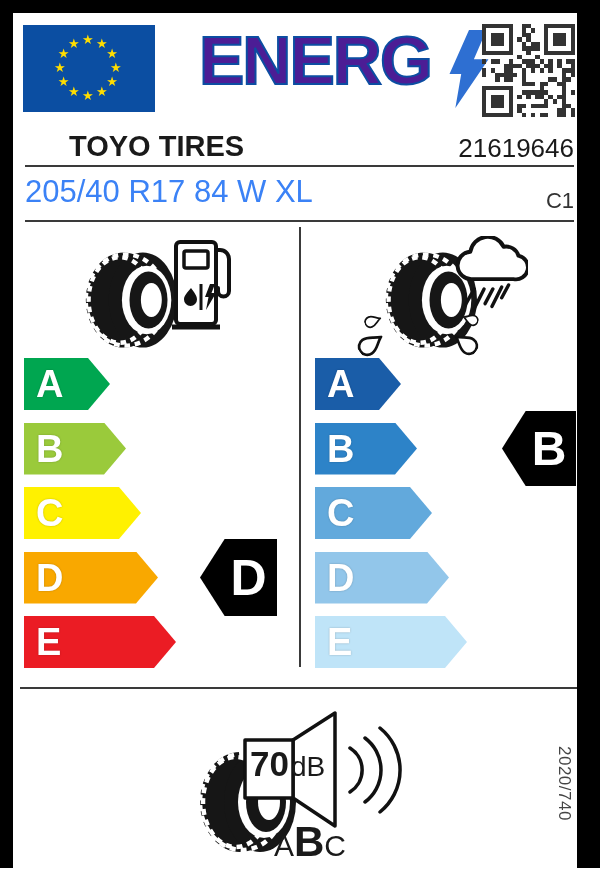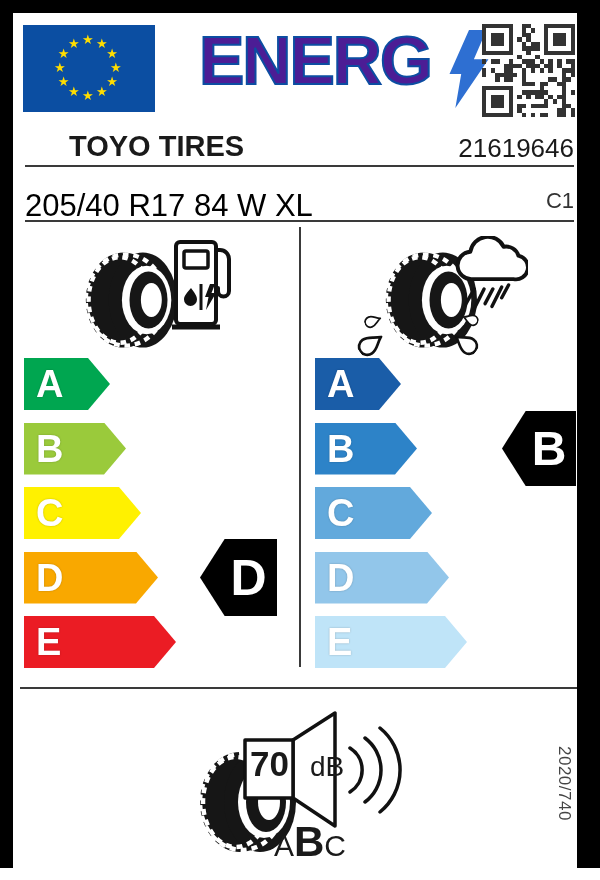--- a/index.html
+++ b/index.html
@@ -15,40 +15,40 @@
   .b-right{left:577px;top:0;width:23px;height:868px;background:#000;}
   
   .flag{left:23px;top:25px;width:132px;height:87px;background:#0B4EA2;}
   .flag .star{position:absolute;color:#FFDD00;font-size:13px;line-height:13px;}
   .energ{left:164px;top:26px;font-size:68px;line-height:1;font-weight:bold;
          color:#4c1d95;letter-spacing:-2px;margin-left:35px;-webkit-text-stroke:2px #0C4DA2;}
   .qr{left:482px;top:24px;width:93px;height:93px;}
   
   .brand{left:25px;top:130px;font-size:29px;font-weight:bold;color:#1a1a1a;margin-left:44px;}
   .article{right:26px;top:133px;font-size:26px;color:#1a1a1a;}
-  .designation{left:25px;top:188px;font-size:31px;color:#000000;}
+  .designation{left:25px;top:174px;font-size:31px;color:#3b82f6;}
   .tyreclass{right:26px;top:188px;font-size:22px;color:#333;}
   .rule{background:#3a3a3a;height:2px;}
   .hr1{left:25px;top:165px;width:549px;}
   .hr2{left:25px;top:220px;width:549px;}
   .hr3{left:20px;top:687px;width:557px;}
   .vdiv{left:299px;top:227px;width:2px;height:440px;background:#3a3a3a;}
   
   .bar{position:absolute;height:52px;
        clip-path:polygon(0 0,calc(100% - 22px) 0,100% 50%,calc(100% - 22px) 100%,0 100%);}
   .bar span{display:block;color:#fff;font-weight:bold;font-size:38px;line-height:52px;
             padding-left:12px;text-shadow:0 0 2px rgba(0,0,0,.25);}
   .badge{position:absolute;background:#000;color:#fff;display:flex;align-items:center;
          justify-content:center;font-weight:bold;
          clip-path:polygon(0 50%,32% 0,100% 0,100% 100%,32% 100%);}
   .badge span{padding-left:20px;}
   #fuel-badge{left:200px;width:77px;height:77px;font-size:50px;}
   #wet-badge{left:502px;width:74px;height:75px;font-size:48px;}
   
-  .db-box{left:250px;top:744px;display:flex;align-items:baseline;gap:21px;color:#1a1a1a;}
+  .db-box{left:250px;top:744px;display:flex;align-items:baseline;gap:2px;color:#1a1a1a;}
   .db-box .val{font-size:35px;font-weight:bold;}
   .db-box .unit{font-size:28px;}
   .abc{left:274px;top:818px;display:flex;align-items:baseline;color:#1a1a1a;}
   .abc .n-a,.abc .n-c{font-size:30px;}
   .abc .n-b{font-size:42px;font-weight:bold;}
   .regulation{left:574px;top:746px;font-size:17px;color:#444;letter-spacing:.5px;
               transform:rotate(90deg);transform-origin:0 0;white-space:nowrap;}
 </style>
 </head>
 <body>

